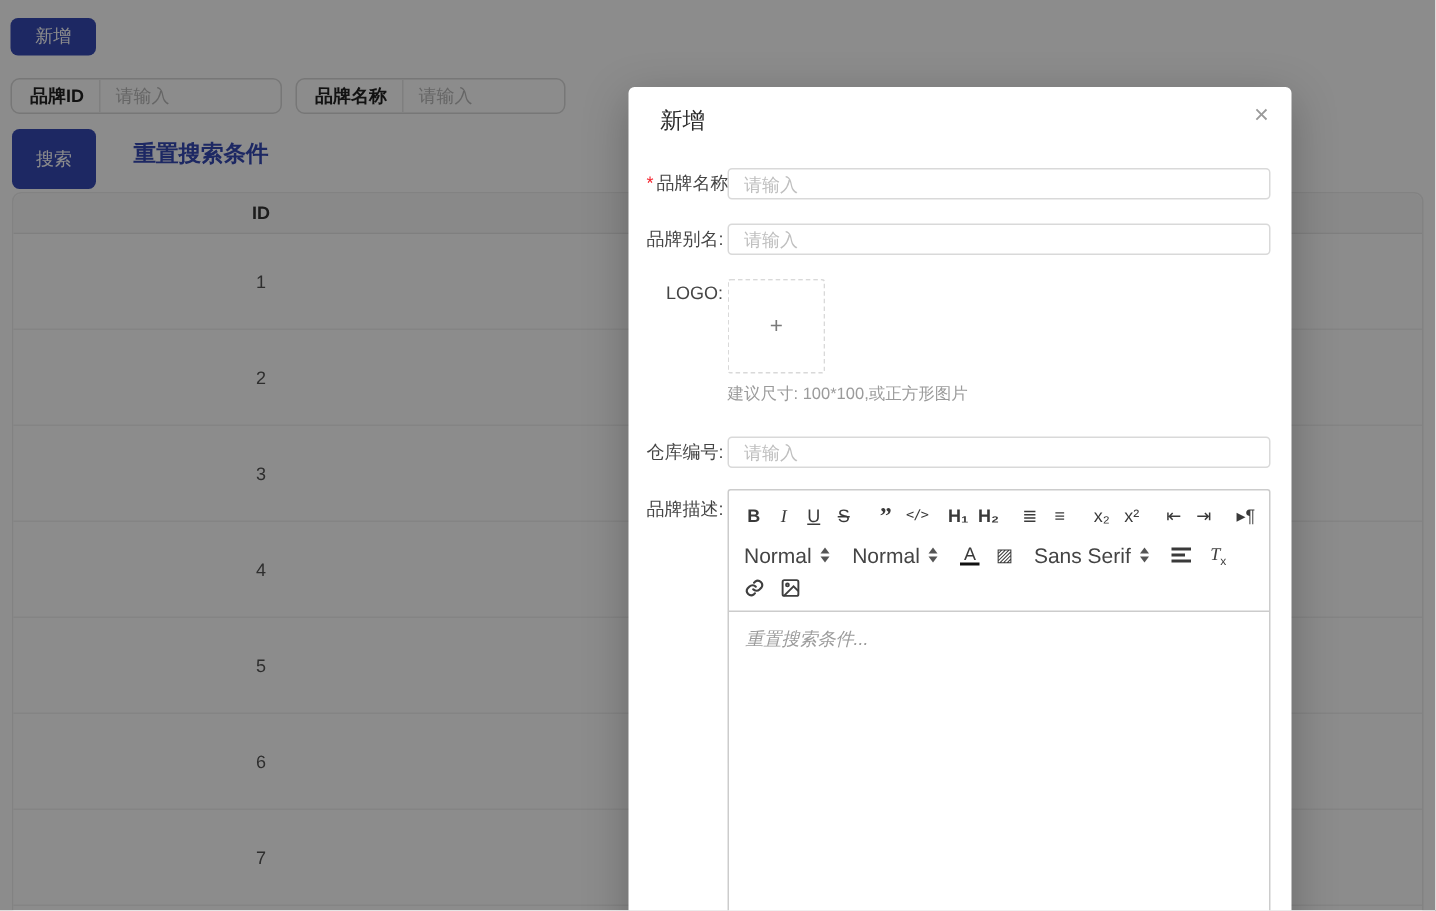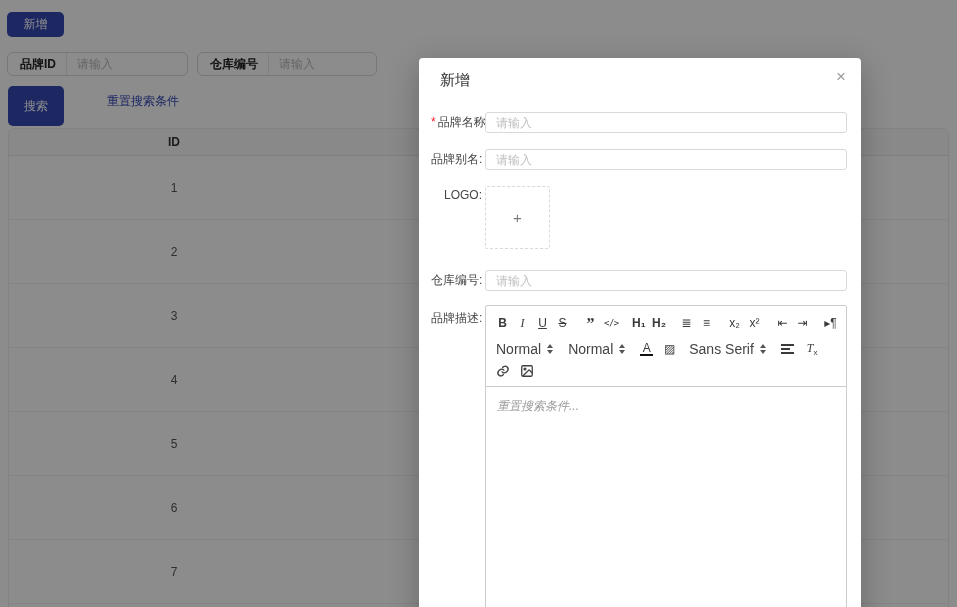--- a/index.html
+++ b/index.html
@@ -16,21 +16,21 @@
   .btn-search { position:absolute; left:8px; top:86px; width:56px; height:40px; }
   .filter-group { position:absolute; top:52px; height:24px; display:flex; align-items:center;
     border:1px solid #d9d9d9; border-radius:6px; background:#fff; overflow:hidden; }
   .fg1 { left:7px; width:181px;align-items:center; }
   .fg2 { left:197px; width:180px; }
   .fg-label { font-size:12px; font-weight:600; color:#222; padding:0 10px 0 12px; white-space:nowrap; }
   .fg-div { width:1px; align-self:stretch; background:#e8e8e8; }
   .fg-input { flex:1; min-width:0; border:none; outline:none; font-size:12px; padding:0 8px 0 10px;
     color:#333; font-family:"Liberation Sans", sans-serif; background:transparent; }
   .fg-input::placeholder { color:#b9b9b9; }
-  .link-reset { position:absolute; left:107px; top:93px; font-size:12px; font-weight:400;
+  .link-reset { position:absolute; left:89px; top:93px; font-size:15px; font-weight:700;
     text-decoration:none; cursor:pointer; }
   .table { position:absolute; left:8px; top:128px; width:941px;
     border:1px solid #ededed; border-radius:6px 6px 0 0; background:#fff; }
   .thead { height:27px; background:#fafafa; border-bottom:1px solid #e8e8e8;
     border-radius:6px 6px 0 0; display:flex; align-items:center; }
   .trow { height:64px; display:flex; align-items:center; border-bottom:1px solid #f0f0f0; background:#fff; }
   .id-col { width:330px; text-align:center; font-size:12px; color:#555; }
   .thead .id-col { font-weight:700; color:#333; }
   
   .overlay { position:absolute; inset:0; background:rgba(0,0,0,0.45); }
@@ -108,21 +108,21 @@
 
   <button class="btn btn-add" style="background: rgb(53, 73, 181);">新增</button>
 
   <div class="filter-group fg1">
     <span class="fg-label">品牌ID</span>
     <span class="fg-div"></span>
     <input class="fg-input" placeholder="请输入" style="">
   </div>
 
   <div class="filter-group fg2">
-    <span class="fg-label">仓库编号</span>
+    <span class="fg-label">品牌名称</span>
     <span class="fg-div"></span>
     <input class="fg-input" placeholder="请输入" style="">
   </div>
 
   <button class="btn btn-search" style="background: rgb(53, 73, 181);">搜索</button>
   <a class="link-reset" style="color: rgb(53, 73, 181);">重置搜索条件</a>
 
   <div class="table">
     <div class="thead">
       <div class="id-col">ID</div>
@@ -171,20 +171,21 @@
         <span class="flabel">品牌别名:</span>
         <input class="tinput" placeholder="请输入" style="">
       </div>
 
       <div class="frow logo-row">
         <span class="flabel">LOGO:</span>
         <div>
           <div class="upload">
             <span class="plus">+</span>
           </div>
+          <div class="hint">建议尺寸: 100*100,或正方形图片</div>
         </div>
       </div>
 
 
       <div class="frow wh-row">
         <span class="flabel">仓库编号:</span>
         <input class="tinput" placeholder="请输入" style="">
       </div>
 
       <div class="frow editor-row">

